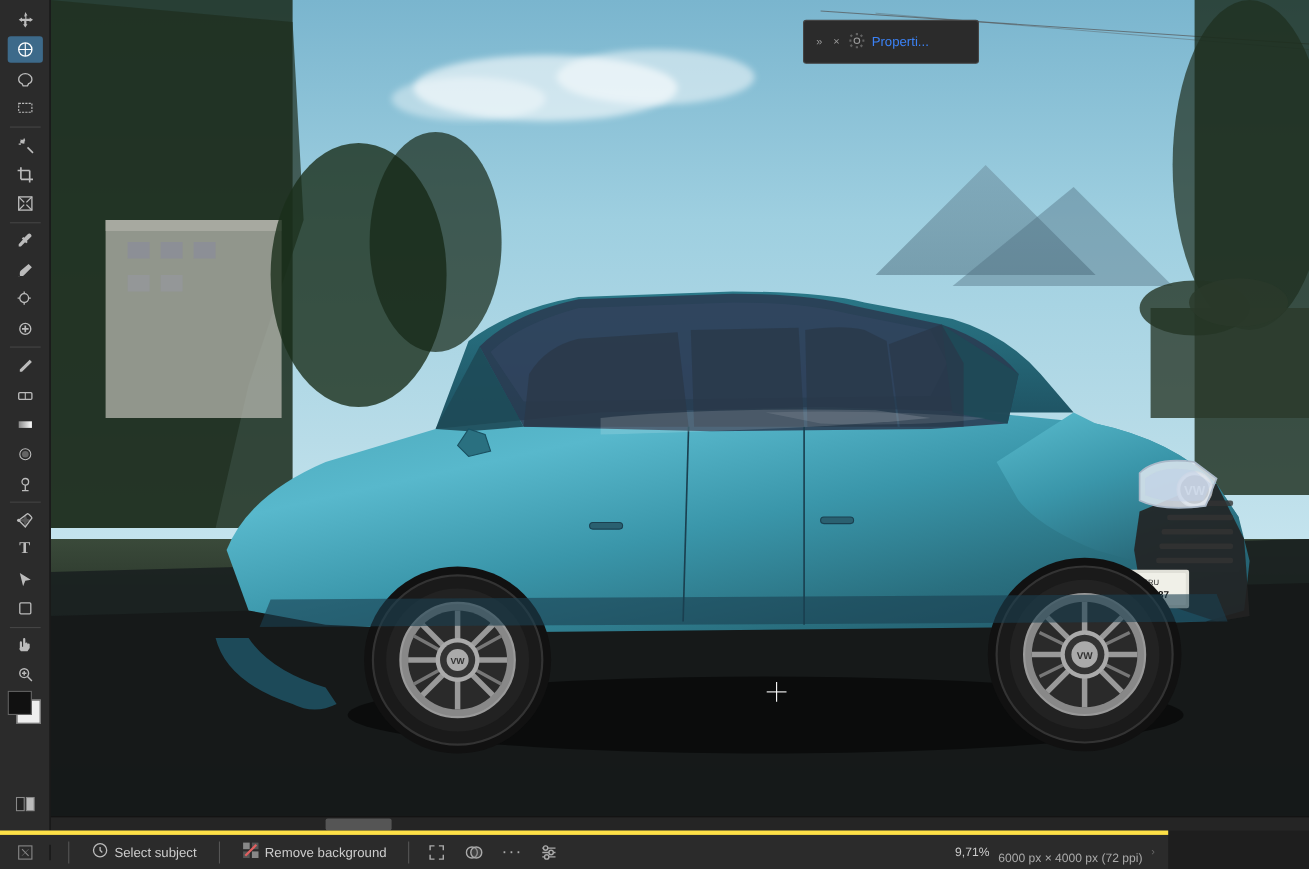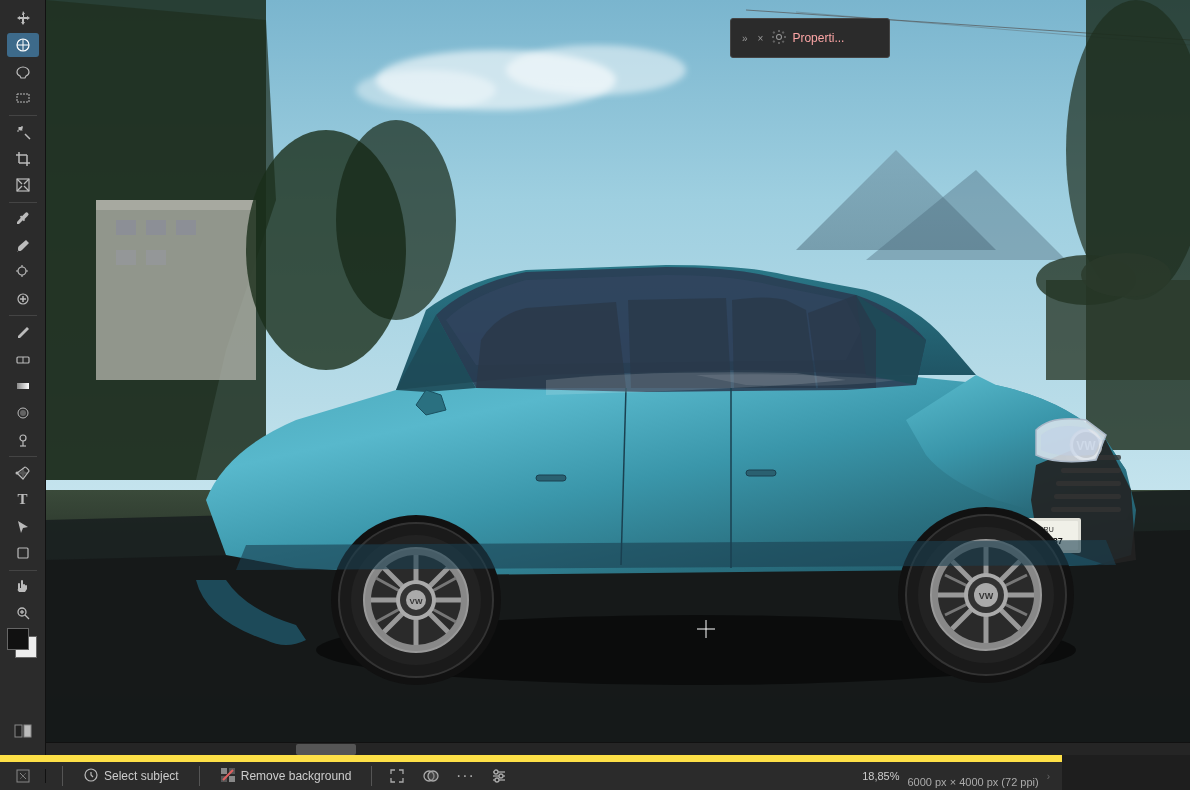--- a/index.html
+++ b/index.html
@@ -71,21 +71,21 @@
       border: 1px solid #444;
       border-radius: 3px;
       display: flex;
       align-items: center;
       padding: 0 8px;
       gap: 6px;
       z-index: 20;
     }
     .panel-title {
       font-size: 12px;
-      color: #fca5a5;
+      color: #3b82f6;
       flex: 1;
     }
     .panel-controls {
       display: flex;
       gap: 4px;
     }
     .panel-ctrl-btn {
       color: #999;
       font-size: 10px;
       cursor: pointer;
@@ -124,21 +124,21 @@
     }
 
     
     #info-bar {
       position: absolute;
       bottom: 0;
       left: 0;
       width: 1062px;
       height: 35px;
       background: #2b2b2b;
-      border-top: 7px solid #fde047;
+      border-top: 4px solid #fde047;
       display: flex;
       align-items: center;
       z-index: 10;
     }
 
     #info-left {
       display: flex;
       align-items: center;
       padding: 0 10px;
       gap: 8px;
@@ -659,21 +659,21 @@
         <line x1="2" y1="8" x2="14" y2="8"></line>
         <line x1="2" y1="12" x2="14" y2="12"></line>
         <circle cx="5" cy="4" r="2" fill="#2b2b2b" stroke="#aaa" stroke-width="1.3"></circle>
         <circle cx="10" cy="8" r="2" fill="#2b2b2b" stroke="#aaa" stroke-width="1.3"></circle>
         <circle cx="6" cy="12" r="2" fill="#2b2b2b" stroke="#aaa" stroke-width="1.3"></circle>
       </svg>
     </div>
 
     <div style="flex:1;"></div>
 
-    <span class="zoom-level">18,85%</span>
+    <span class="zoom-level">9,71%</span>
     <span class="doc-info">6000 px × 4000 px (72 ppi)</span>
     <span class="info-arrow">›</span>
   </div>
 </div>
 
 <div id="h-scrollbar">
   <div class="scrollbar-thumb"></div>
 </div>
 
 </body></html>

